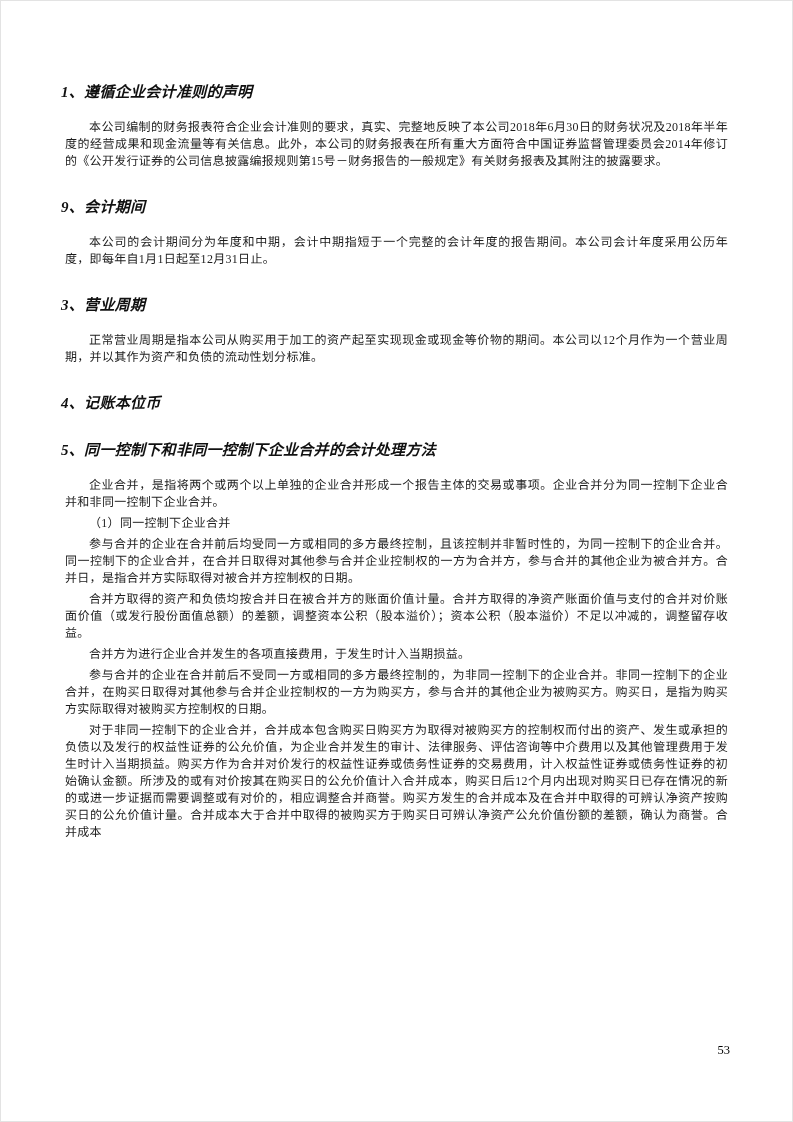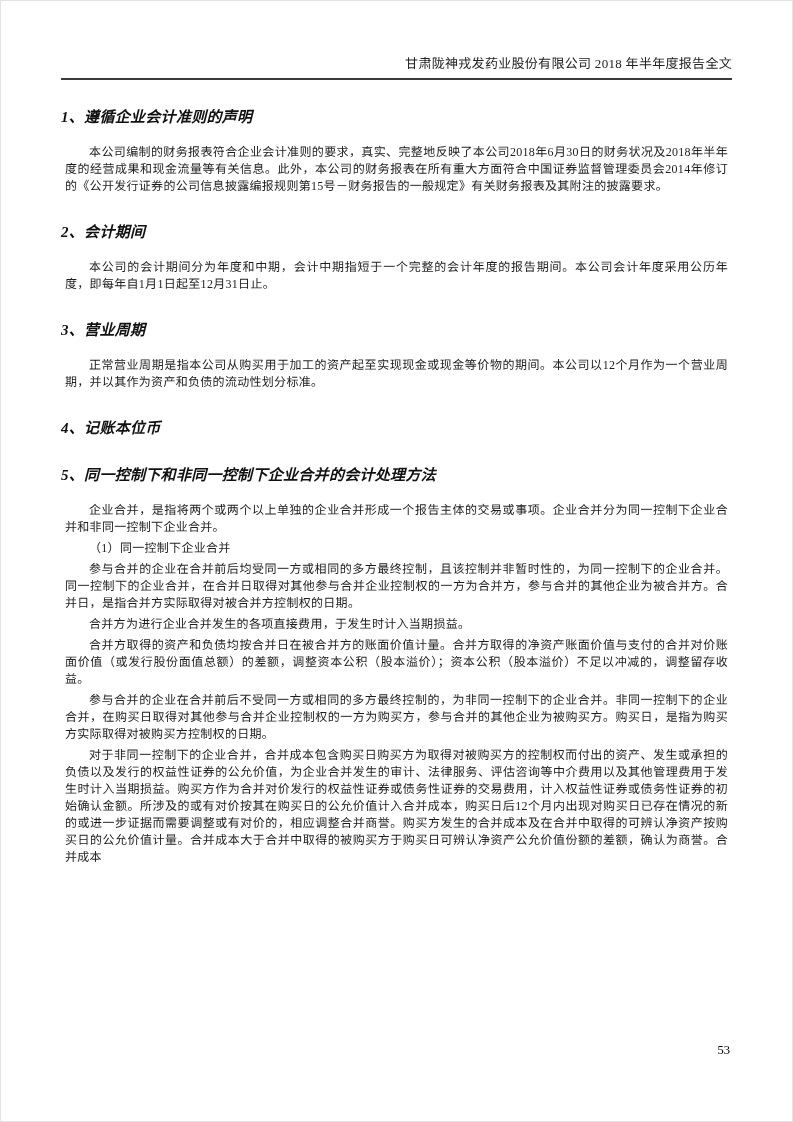--- a/index.html
+++ b/index.html
@@ -52,52 +52,49 @@
     right: 62px;
     font-size: 12.5px;
     color: #000000;
   }
 </style>
 </head>
 <body>
 
 <div class="page">
 
-  <div class="doc-header">
-    <span>甘肃陇神戎发药业股份有限公司 2018 年半年度报告全文</span>
-  </div>
 
   <main class="content">
 
     <section class="section">
       <h2>1、遵循企业会计准则的声明</h2>
       <p>本公司编制的财务报表符合企业会计准则的要求，真实、完整地反映了本公司2018年6月30日的财务状况及2018年半年度的经营成果和现金流量等有关信息。此外，本公司的财务报表在所有重大方面符合中国证券监督管理委员会2014年修订的《公开发行证券的公司信息披露编报规则第15号－财务报告的一般规定》有关财务报表及其附注的披露要求。</p>
     </section>
 
     <section class="section">
-      <h2>2、会计期间</h2>
+      <h2>9、会计期间</h2>
       <p>本公司的会计期间分为年度和中期，会计中期指短于一个完整的会计年度的报告期间。本公司会计年度采用公历年度，即每年自1月1日起至12月31日止。</p>
     </section>
 
     <section class="section">
       <h2>3、营业周期</h2>
       <p>正常营业周期是指本公司从购买用于加工的资产起至实现现金或现金等价物的期间。本公司以12个月作为一个营业周期，并以其作为资产和负债的流动性划分标准。</p>
     </section>
 
     <section class="section">
       <h2>4、记账本位币</h2>
     </section>
 
     <section class="section">
       <h2>5、同一控制下和非同一控制下企业合并的会计处理方法</h2>
       <p>企业合并，是指将两个或两个以上单独的企业合并形成一个报告主体的交易或事项。企业合并分为同一控制下企业合并和非同一控制下企业合并。</p>
       <p>（1）同一控制下企业合并</p>
       <p>参与合并的企业在合并前后均受同一方或相同的多方最终控制，且该控制并非暂时性的，为同一控制下的企业合并。同一控制下的企业合并，在合并日取得对其他参与合并企业控制权的一方为合并方，参与合并的其他企业为被合并方。合并日，是指合并方实际取得对被合并方控制权的日期。</p>
+      <p>合并方取得的资产和负债均按合并日在被合并方的账面价值计量。合并方取得的净资产账面价值与支付的合并对价账面价值（或发行股份面值总额）的差额，调整资本公积（股本溢价）；资本公积（股本溢价）不足以冲减的，调整留存收益。</p>
       <p>合并方为进行企业合并发生的各项直接费用，于发生时计入当期损益。</p>
-      <p>合并方取得的资产和负债均按合并日在被合并方的账面价值计量。合并方取得的净资产账面价值与支付的合并对价账面价值（或发行股份面值总额）的差额，调整资本公积（股本溢价）；资本公积（股本溢价）不足以冲减的，调整留存收益。</p>
       <p>参与合并的企业在合并前后不受同一方或相同的多方最终控制的，为非同一控制下的企业合并。非同一控制下的企业合并，在购买日取得对其他参与合并企业控制权的一方为购买方，参与合并的其他企业为被购买方。购买日，是指为购买方实际取得对被购买方控制权的日期。</p>
       <p>对于非同一控制下的企业合并，合并成本包含购买日购买方为取得对被购买方的控制权而付出的资产、发生或承担的负债以及发行的权益性证券的公允价值，为企业合并发生的审计、法律服务、评估咨询等中介费用以及其他管理费用于发生时计入当期损益。购买方作为合并对价发行的权益性证券或债务性证券的交易费用，计入权益性证券或债务性证券的初始确认金额。所涉及的或有对价按其在购买日的公允价值计入合并成本，购买日后12个月内出现对购买日已存在情况的新的或进一步证据而需要调整或有对价的，相应调整合并商誉。购买方发生的合并成本及在合并中取得的可辨认净资产按购买日的公允价值计量。合并成本大于合并中取得的被购买方于购买日可辨认净资产公允价值份额的差额，确认为商誉。合并成本</p>
     </section>
 
   </main>
 
   <div class="page-number">53</div>
 
 </div>
 

